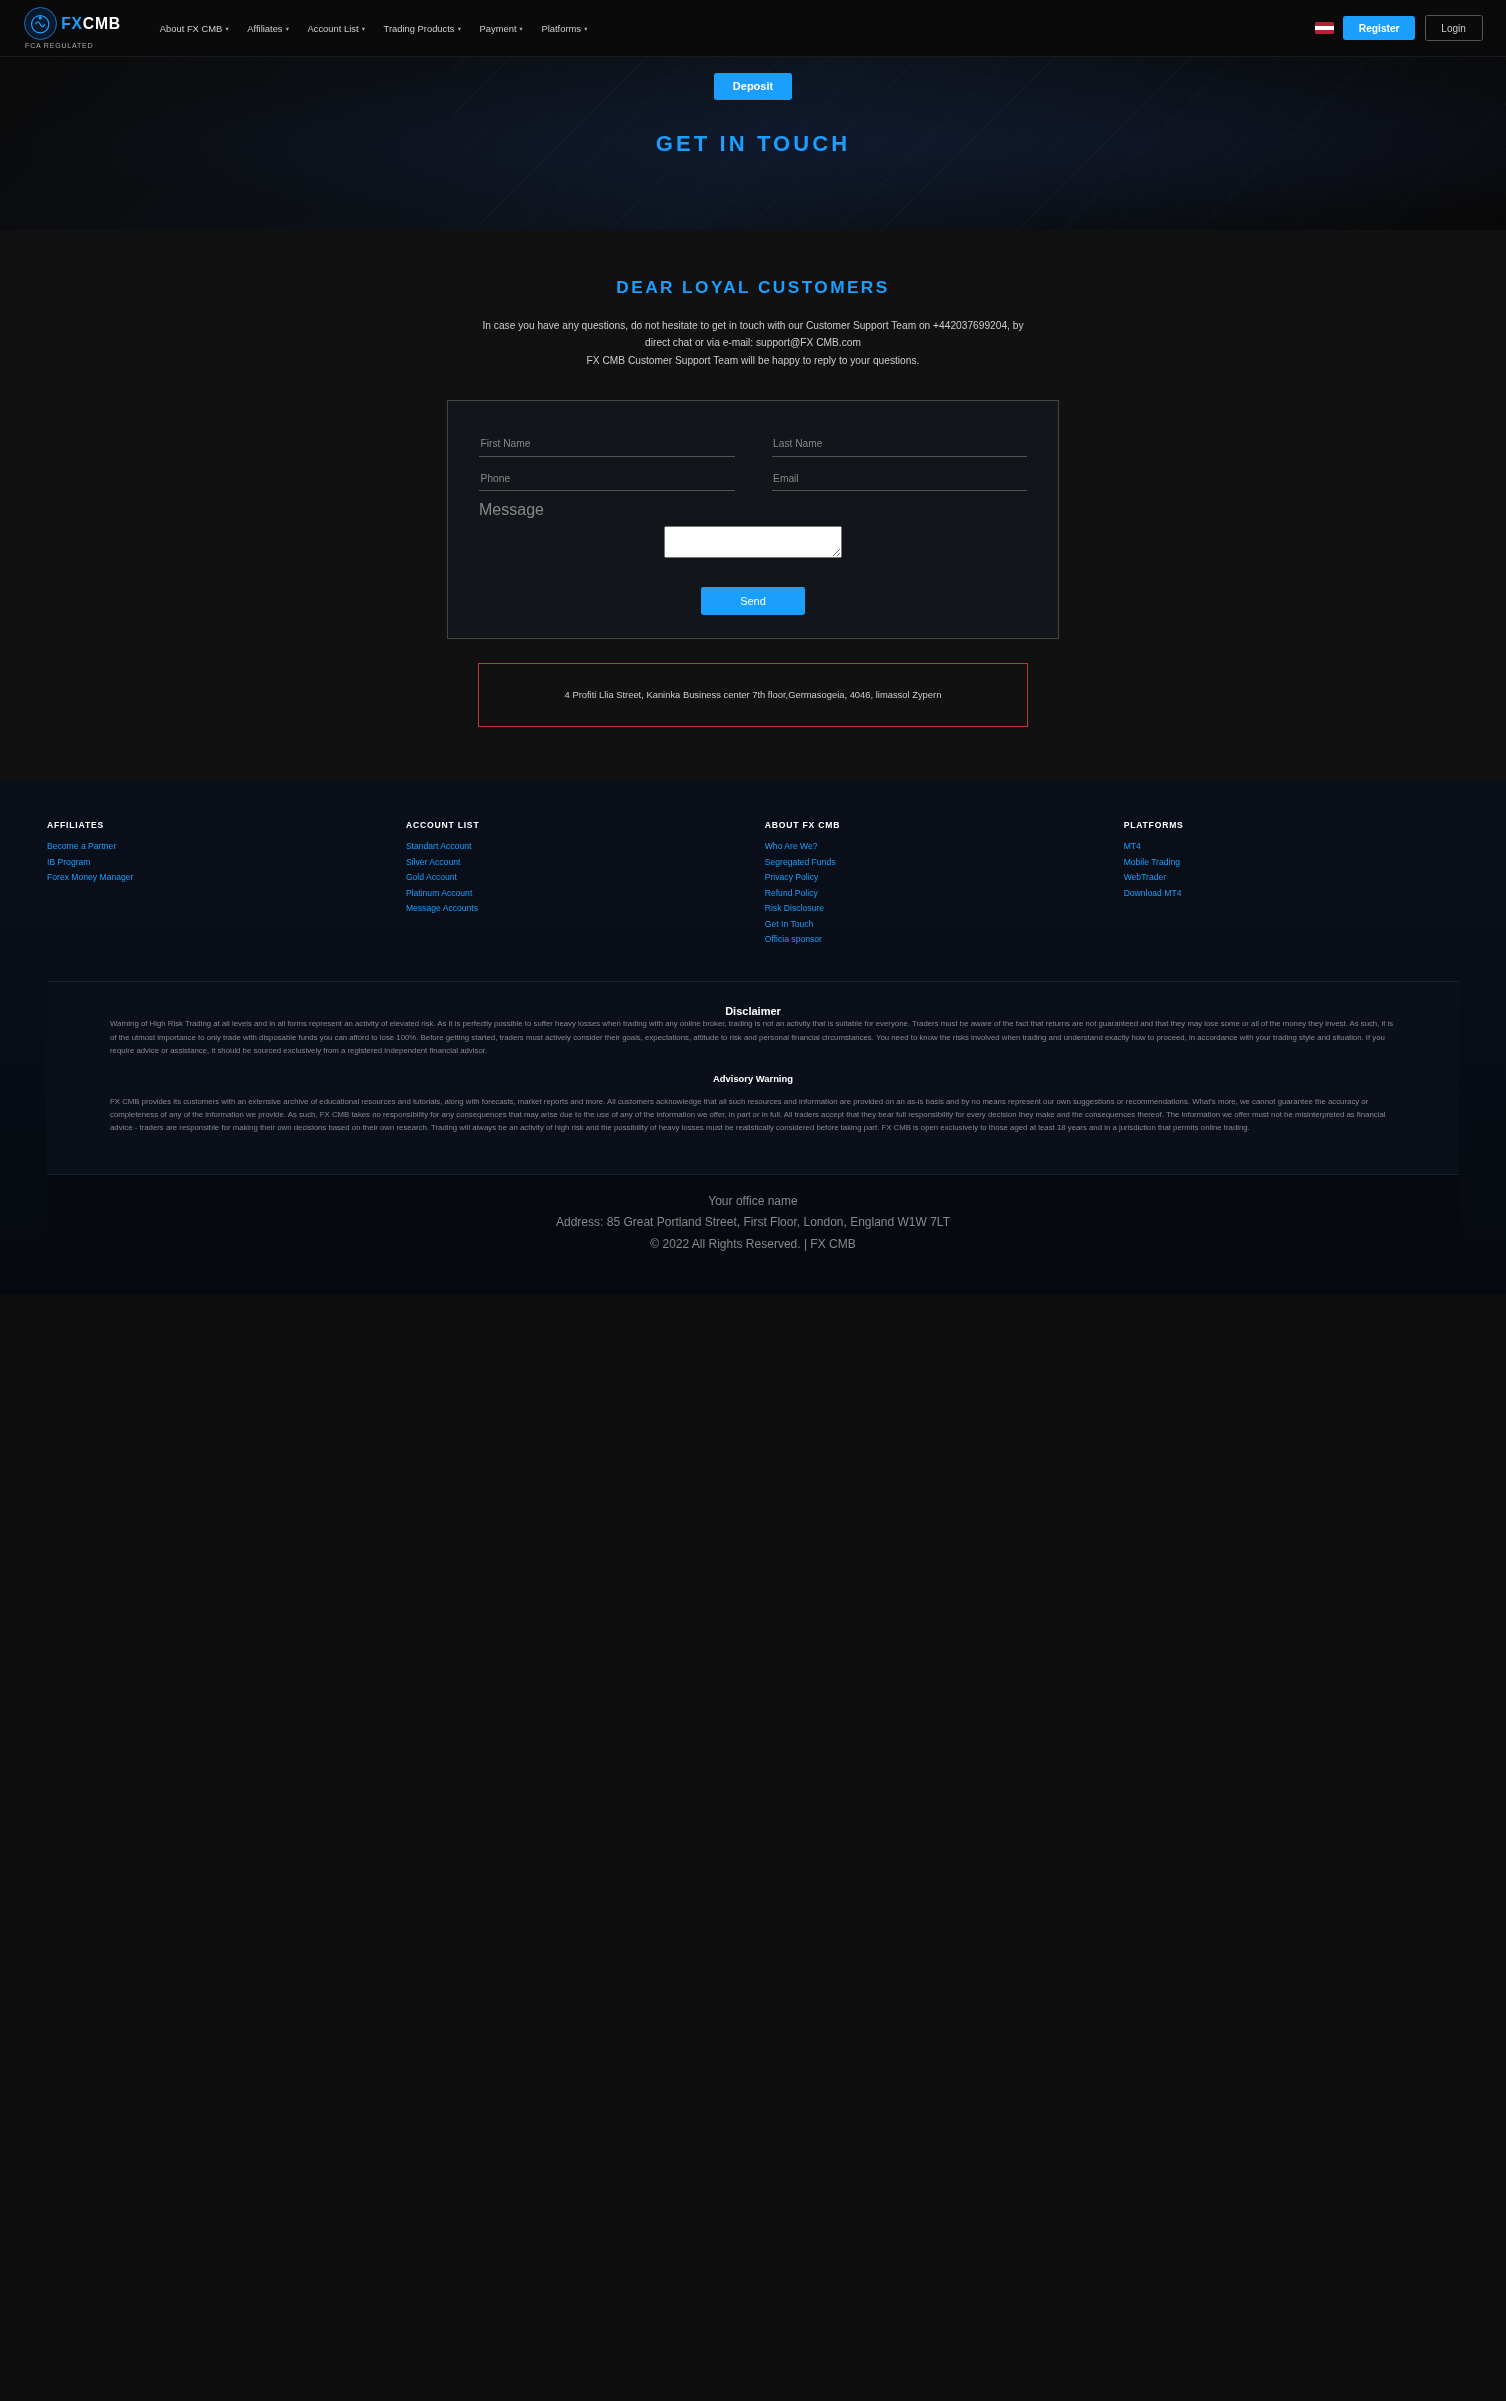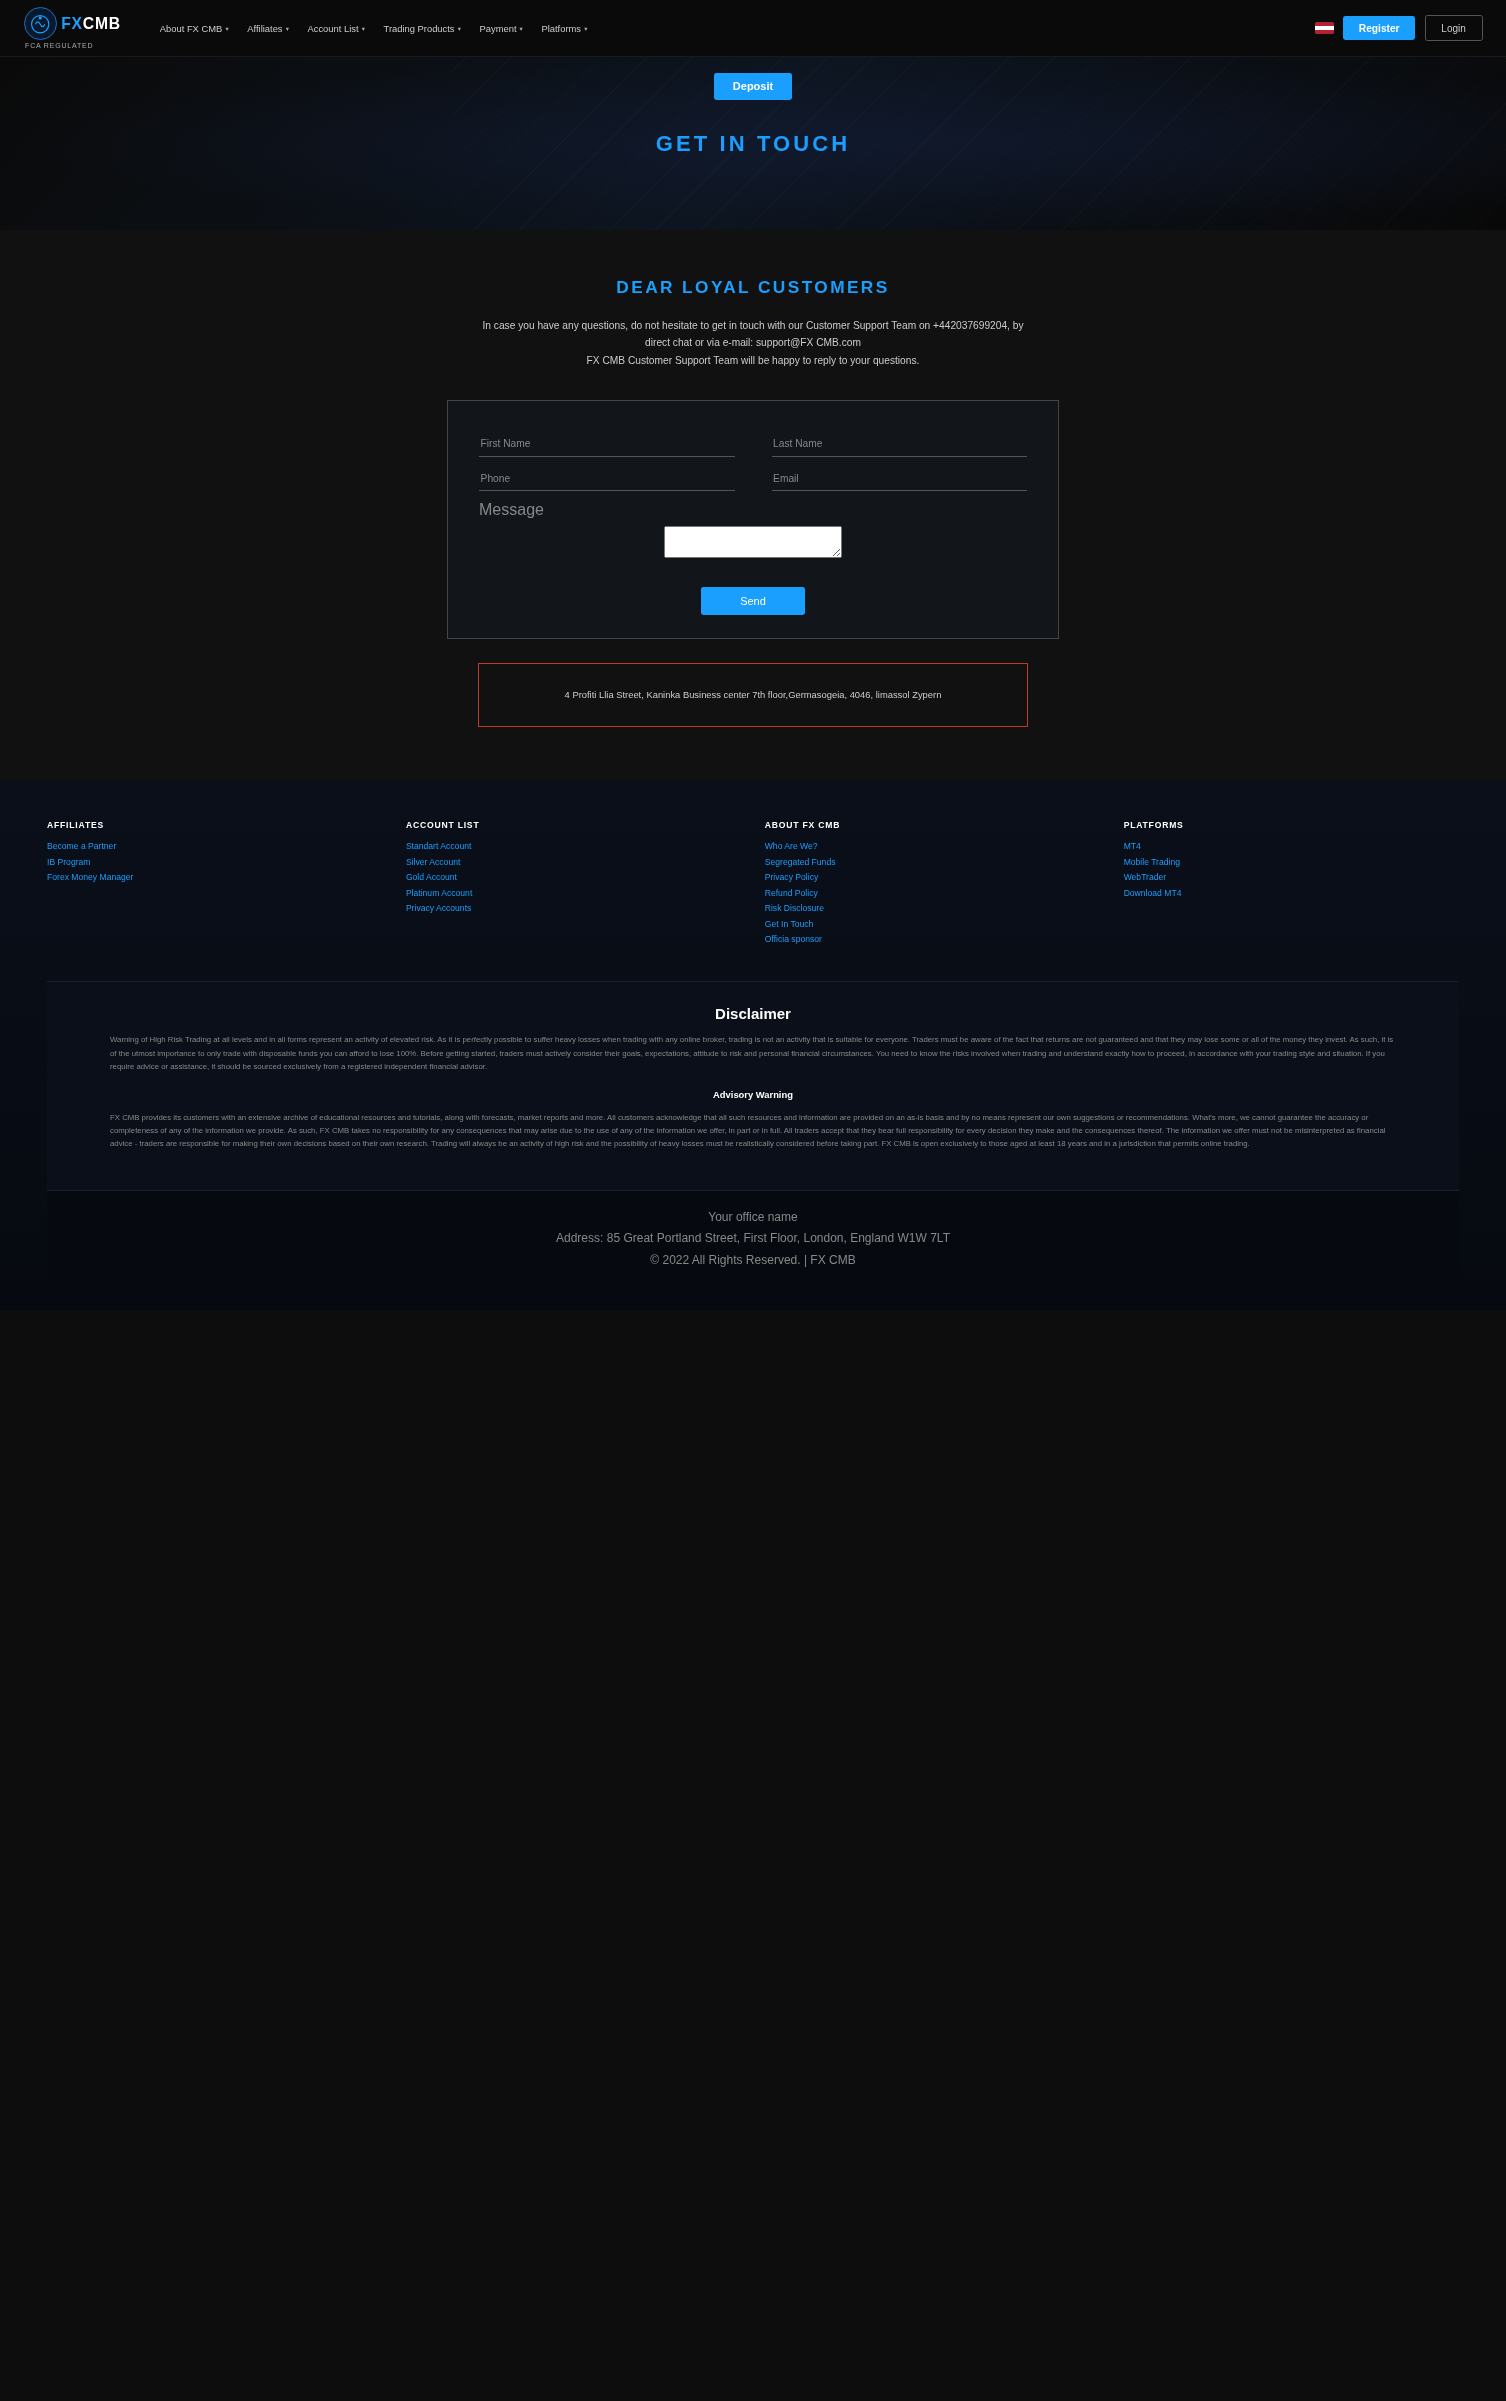--- a/index.html
+++ b/index.html
@@ -306,24 +306,23 @@
     }
 
     
     .disclaimer-section {
       background: #0a0f1a;
       padding: 23.5px 63px;
       border-top: 0.8px solid #1a2030;
     }
     .disclaimer-title {
       color: #fff;
-      font-size: 15px;
+      font-size: 11px;
       font-weight: bold;
       text-align: center;
-      margin-bottom: 11px;
     }
     .disclaimer-text {
       color: #888;
       font-size: 7.8px;
       line-height: 1.7;
       margin-bottom: 15.7px;
     }
     .advisory-title {
       color: #fff;
       font-size: 9.4px;
@@ -453,21 +452,21 @@
       <a>IB Program</a>
       <a>Forex Money Manager</a>
     </div>
 
     <div class="footer-col">
       <h4>ACCOUNT LIST</h4>
       <a>Standart Account</a>
       <a>Silver Account</a>
       <a>Gold Account</a>
       <a>Platinum Account</a>
-      <a>Privacy Accounts</a>
+      <a>Message Accounts</a>
     </div>
 
     <div class="footer-col">
       <h4>ABOUT FX CMB</h4>
       <a>Who Are We?</a>
       <a>Segregated Funds</a>
       <a>Privacy Policy</a>
       <a>Refund Policy</a>
       <a>Risk Disclosure</a>
       <a>Get In Touch</a>

